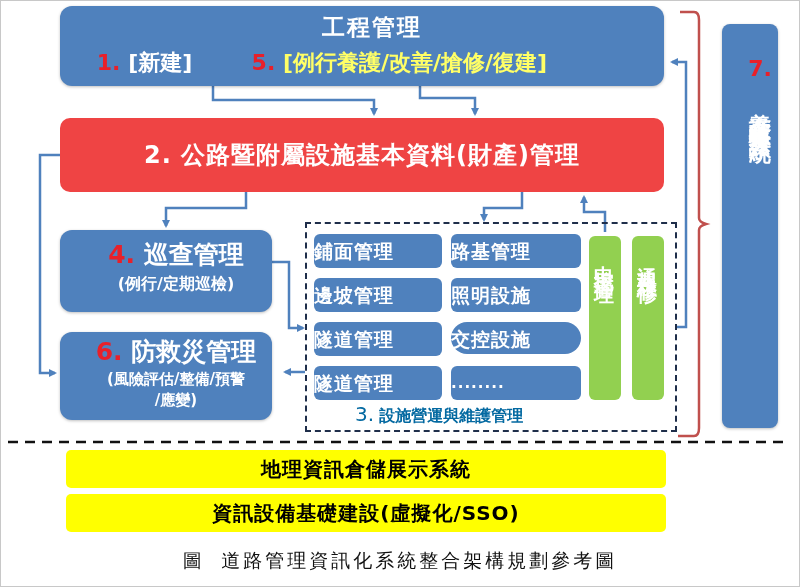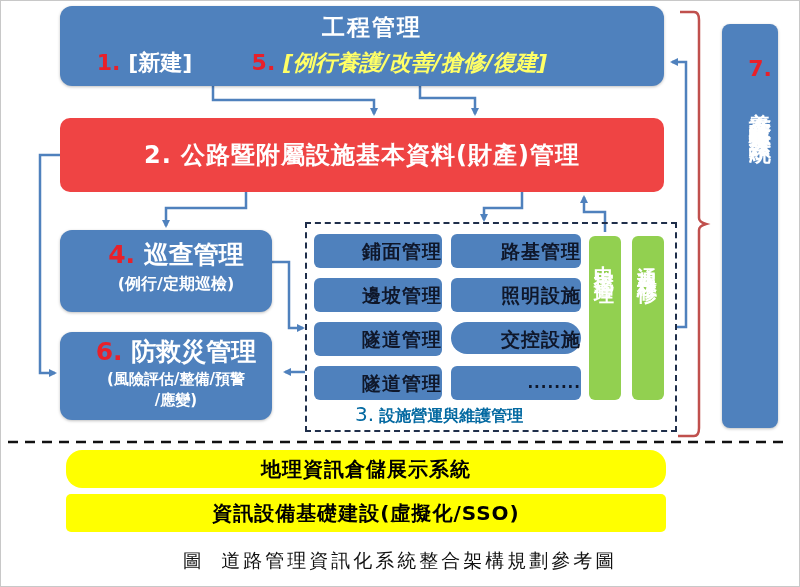--- a/index.html
+++ b/index.html
@@ -6,23 +6,23 @@
   body { width:800px; height:587px; position:relative; overflow:hidden;
          font-family:"DejaVu Sans","Liberation Sans",sans-serif; }
   .frame { position:absolute; left:0; top:0; width:798px; height:585px; border:1px solid #c8c8c8; }
   .box { position:absolute; box-sizing:border-box; border-radius:12px; color:#fff; font-weight:bold;
          text-align:center; }
   .blue { background:#4f81bd; box-shadow:0 1px 3px rgba(0,0,0,0.25);padding-left:20px; }
   .red { background:#ef4444; }
   .green { background:#92d050; }
   .yellow { background:#ffff00; color:#000; }
   .num-red { color:#e8202a; }
-  .txt-yellow { color:#ffff66;font-style:italic; }
-  .sm { position:absolute; box-sizing:border-box; background:#4f81bd; border-radius:6px; color:#0f172a;
-        font-weight:bold; font-size:19px; line-height:34px; text-align:right; letter-spacing:1px; }
+  .txt-yellow { color:#ffff66; }
+  .sm { position:absolute; box-sizing:border-box; background:#4f81bd; border-radius:6px; color:#ffffff;
+        font-weight:bold; font-size:19px; line-height:34px; text-align:left; letter-spacing:1px; }
   .vert { writing-mode:vertical-rl; text-orientation:upright; letter-spacing:6px; }
   svg.lines { position:absolute; left:0; top:0; width:800px; height:587px; }
   .dashbox { position:absolute; box-sizing:border-box; border:2px dashed #1f2e4a; }
   .caption { position:absolute; left:0; width:800px; top:548px; text-align:center; font-size:19px;
              font-family:Liberation Sans, sans-serif; color:#111; letter-spacing:3px; }
 </style>
 </head>
 <body>
 
 <div class="frame"></div>
@@ -112,20 +112,20 @@
 <div style="position:absolute;left:355px;top:402px;font-size:16px;color:#0369a1;line-height:24px;white-space:nowrap;">
   <span style="font-size:20px;">3.</span>
   <span style="font-weight:bold;">設施營運與維護管理</span>
 </div>
 
 <div class="box blue" style="left:722px;top:24px;width:56px;height:404px;border-radius:8px;">
   <div class="num-red" style="font-size:22px;line-height:30px;margin-top:30px;">7.</div>
   <div class="vert" style="font-size:22px;margin:12px auto 0;letter-spacing:4px;">養護績效考評系統</div>
 </div>
 
-<div class="box yellow" style="left:66px;top:450px;width:600px;height:38px;border-radius:16px;">
+<div class="box yellow" style="left:66px;top:450px;width:600px;height:38px;border-radius:5px;">
   <div style="font-size:20px;line-height:38px;letter-spacing:1px;">地理資訊倉儲展示系統</div>
 </div>
 <div class="box yellow" style="left:66px;top:494px;width:600px;height:38px;border-radius:5px;">
   <div style="font-size:20px;line-height:38px;letter-spacing:1px;">資訊設備基礎建設(虛擬化/SSO)</div>
 </div>
 
 <div class="caption" style="white-space:pre;">圖  道路管理資訊化系統整合架構規劃參考圖</div>
 
 </body></html>

